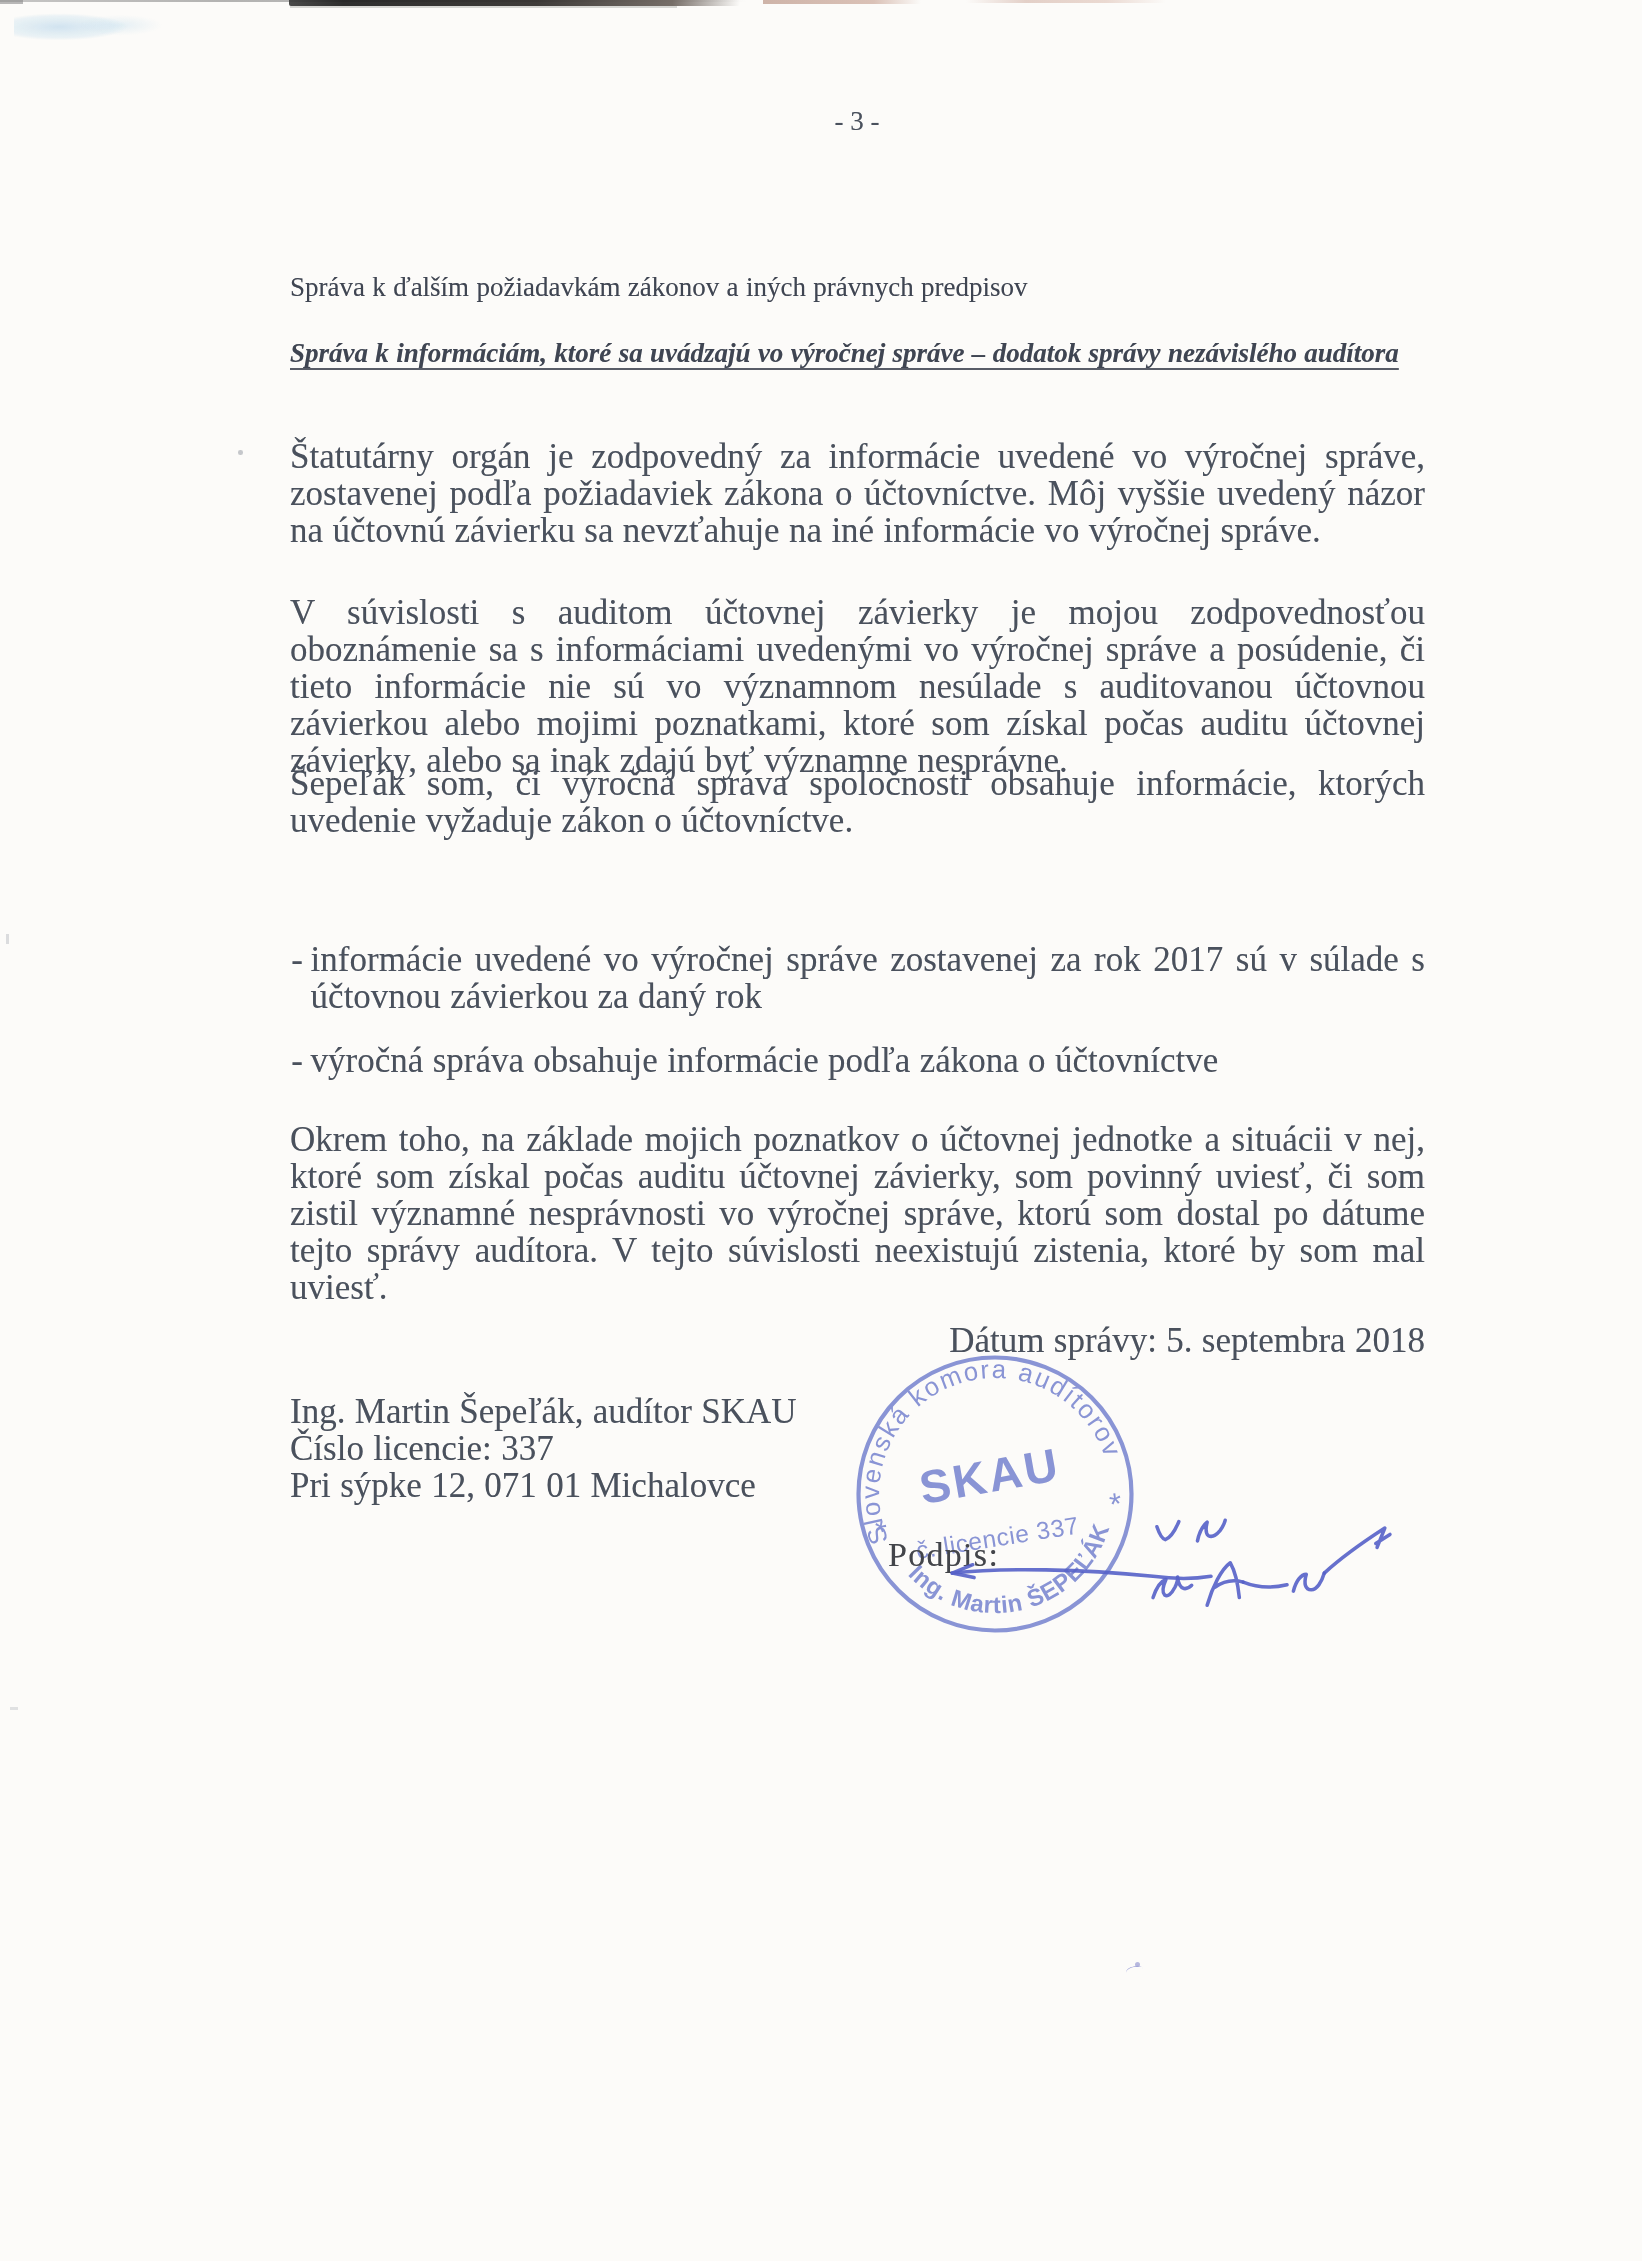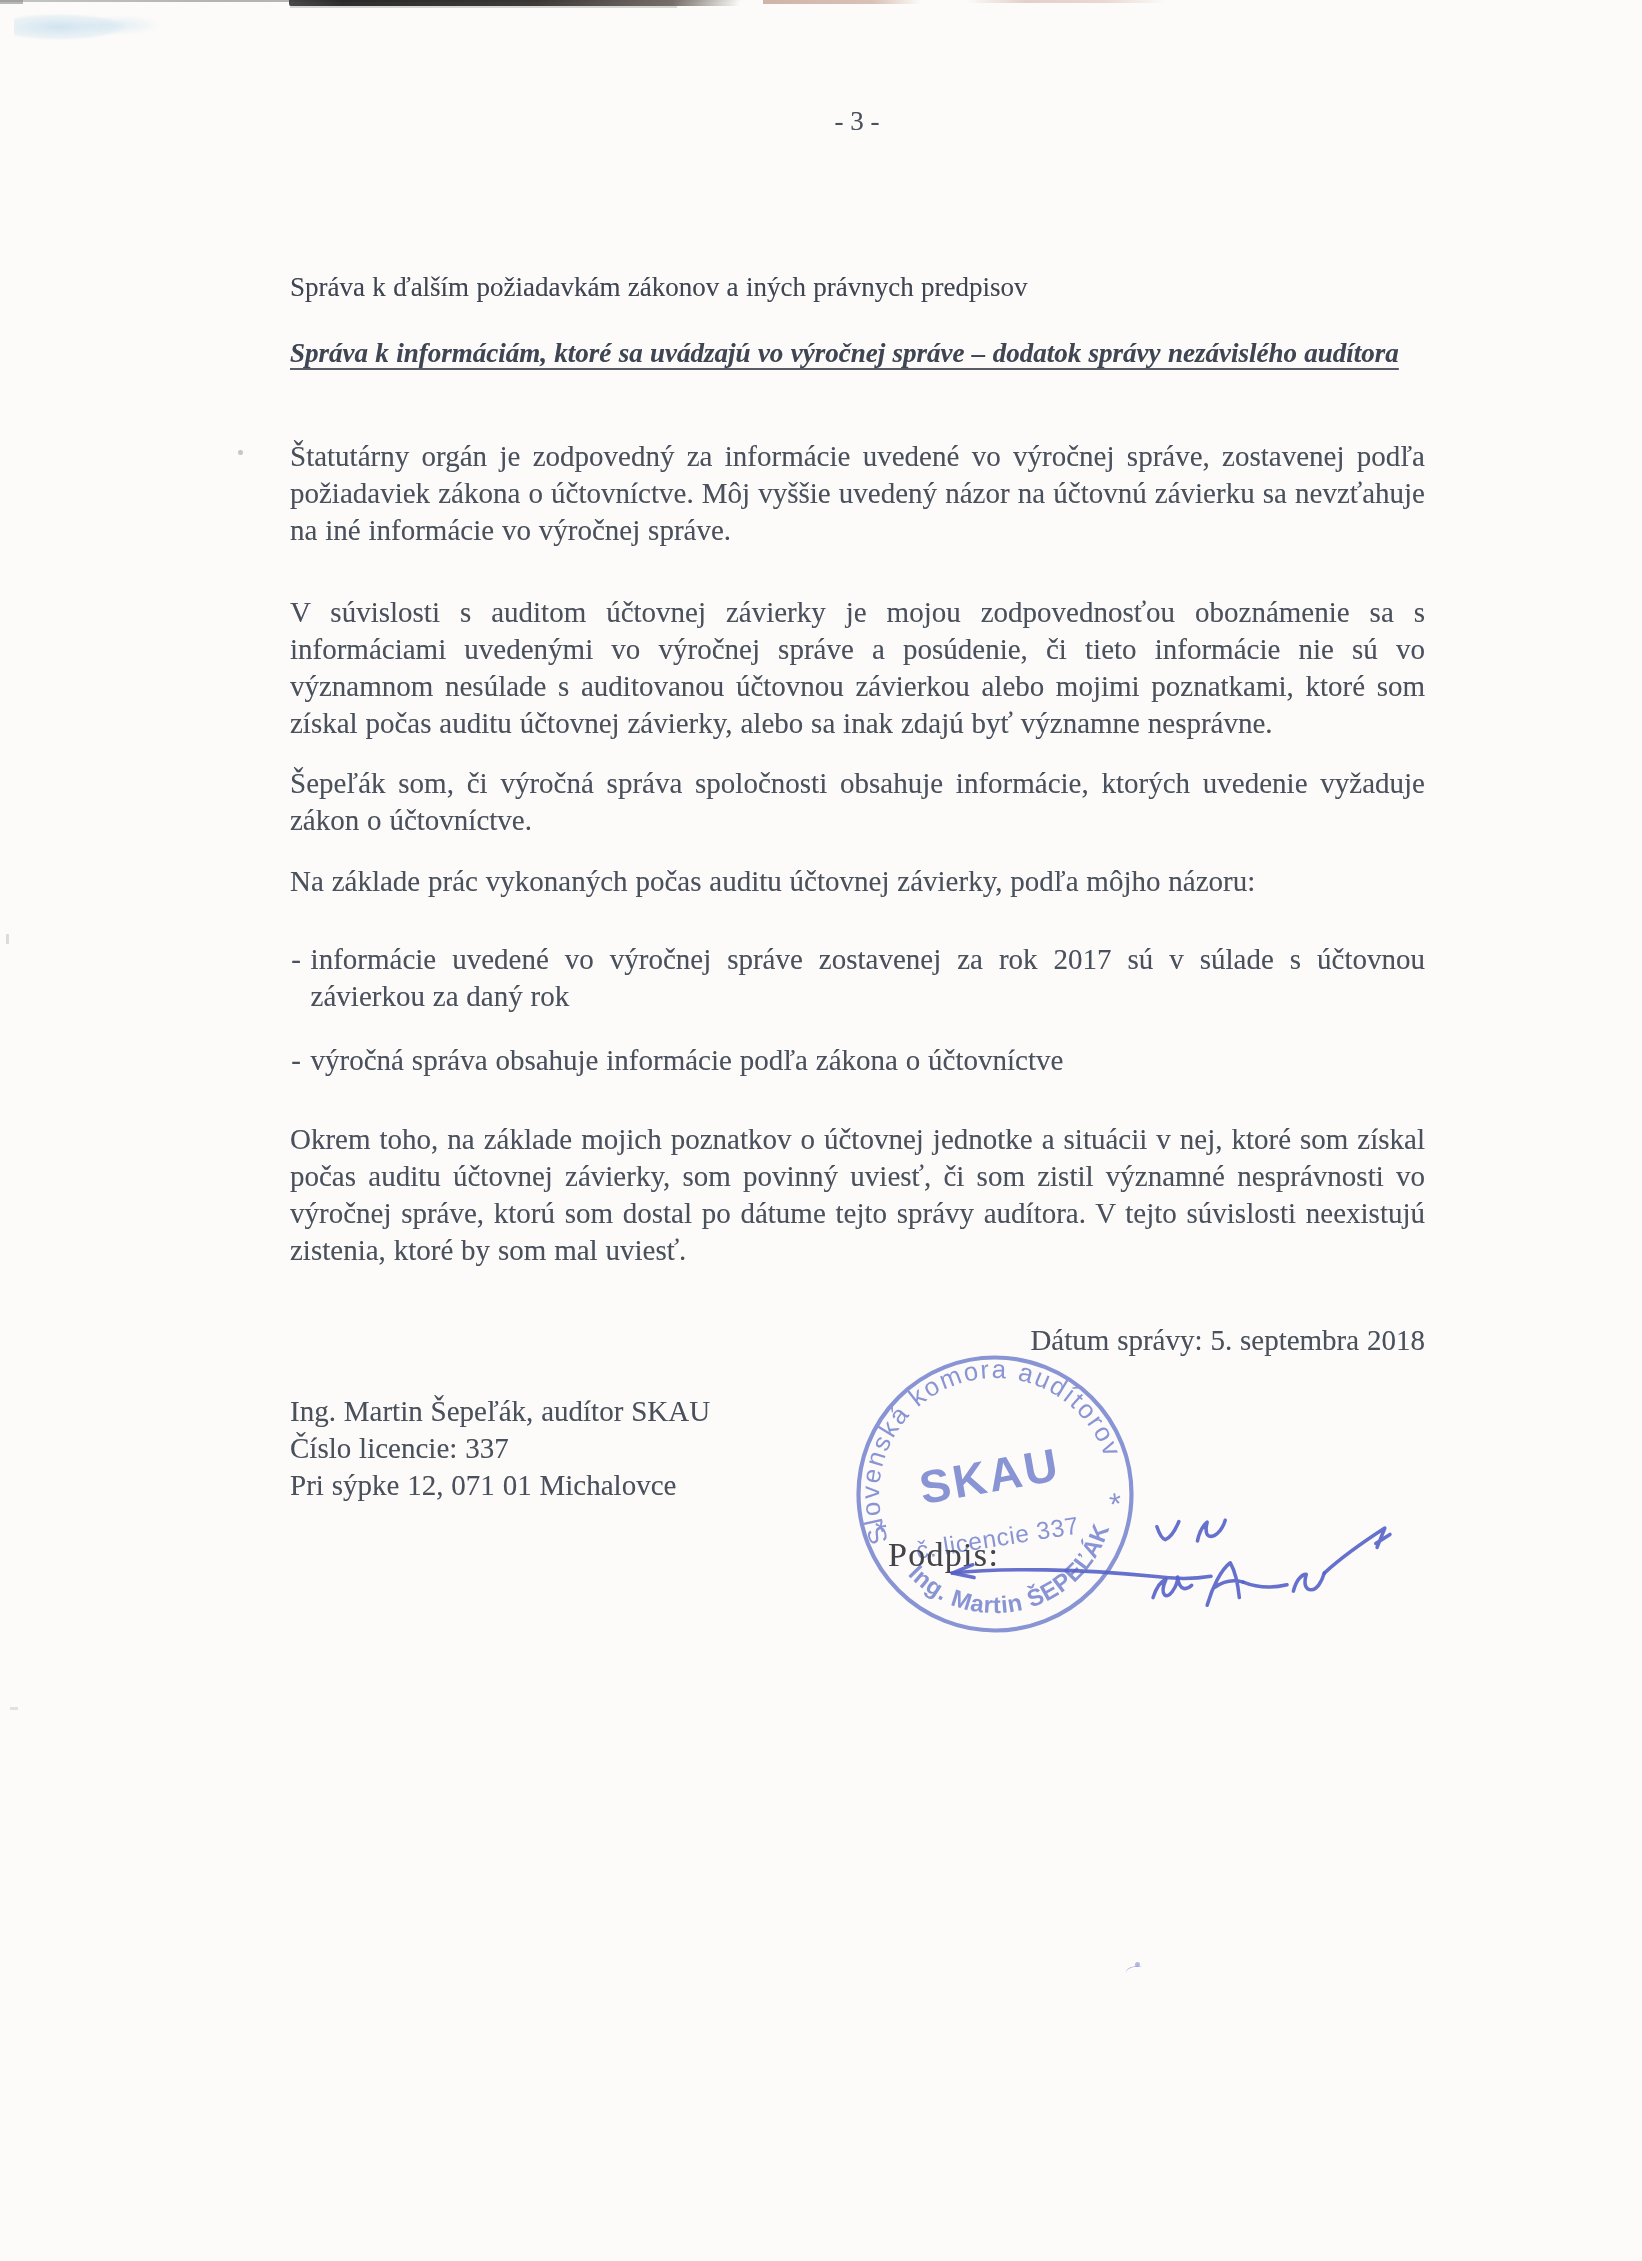--- a/index.html
+++ b/index.html
@@ -26,21 +26,21 @@
     filter:blur(0.6px);}
   .speck-dot{left:238px;top:450px;width:4.5px;height:4.5px;border-radius:50%;background:#979da6;opacity:.55;}
   .speck-left1{left:6.4px;top:934px;width:2.6px;height:10.3px;background:#b9bdc4;opacity:.5;}
   .speck-left2{left:10.3px;top:1707px;width:7.7px;height:3.2px;background:#c4c7cc;opacity:.5;}
   .ink-speck{left:1126px;top:1966px;width:17px;height:7.7px;border-top:1.9px solid #8a8fd0;border-radius:50%;transform:rotate(-14deg);opacity:.7;}
   .ink-speck2{left:1135px;top:1962px;width:5.2px;height:5.2px;border-radius:50%;background:#7d82c8;opacity:.55;}
 
   
   .textblock{
     position:absolute;left:290px;width:1135px;
-    font-size:29px;line-height:37px;word-spacing:0.6px;
+    font-size:35px;line-height:37px;word-spacing:0.6px;
     text-align:justify;margin:0;
     text-shadow:0 0 0.6px rgba(74,81,93,.35);
   }
   .pageno{position:absolute;left:290px;top:106px;width:1134px;text-align:center;font-size:27px;color:var(--ink,#4a515d);text-shadow:0 0 0.6px rgba(74,81,93,.3);}
   h1.textblock{top:269px;font-weight:normal;font-size:27px;color:var(--ink-strong,#3f4552);text-align:left;}
   h2.textblock{top:335px;font-weight:bold;font-style:italic;font-size:27px;color:var(--ink-strong,#3f4552);
     text-decoration:underline;text-decoration-thickness:2.3px;text-underline-offset:5.8px;
     text-decoration-color:rgba(62,68,80,.8);}
   .p1{top:438px;} .p2{top:594px;} .p3{top:765px;} .p4{top:863px;}
   .bullet{box-sizing:border-box;padding-left:20.6px;}
@@ -81,21 +81,20 @@
   <div class="art ink-speck2"></div>
 
   <div class="pageno">- 3 -</div>
 
   <h1 class="textblock">Správa k ďalším požiadavkám zákonov a iných právnych predpisov</h1>
   <h2 class="textblock">Správa k informáciám, ktoré sa uvádzajú vo výročnej správe – dodatok správy nezávislého audítora</h2>
 
   <p class="textblock p1">Štatutárny orgán je zodpovedný za informácie uvedené vo výročnej správe, zostavenej podľa požiadaviek zákona o účtovníctve. Môj vyššie uvedený názor na účtovnú závierku sa nevzťahuje na iné informácie vo výročnej správe.</p>
   <p class="textblock p2">V súvislosti s auditom účtovnej závierky je mojou zodpovednosťou oboznámenie sa s informáciami uvedenými vo výročnej správe a posúdenie, či tieto informácie nie sú vo významnom nesúlade s auditovanou účtovnou závierkou alebo mojimi poznatkami, ktoré som získal počas auditu účtovnej závierky, alebo sa inak zdajú byť významne nesprávne.</p>
   <p class="textblock p3">Šepeľák som, či výročná správa spoločnosti obsahuje informácie, ktorých uvedenie vyžaduje zákon o účtovníctve.</p>
-  <p class="textblock p4">Na základe prác vykonaných počas auditu účtovnej závierky, podľa môjho názoru:</p>
 
   <div class="textblock bullet b1">
     <span class="dash">-</span>
     <span>informácie uvedené vo výročnej správe zostavenej za rok 2017 sú v súlade s účtovnou závierkou za daný rok</span>
   </div>
   <div class="textblock bullet b2">
     <span class="dash">-</span>
     <span>výročná správa obsahuje informácie podľa zákona o účtovníctve</span>
   </div>
 

